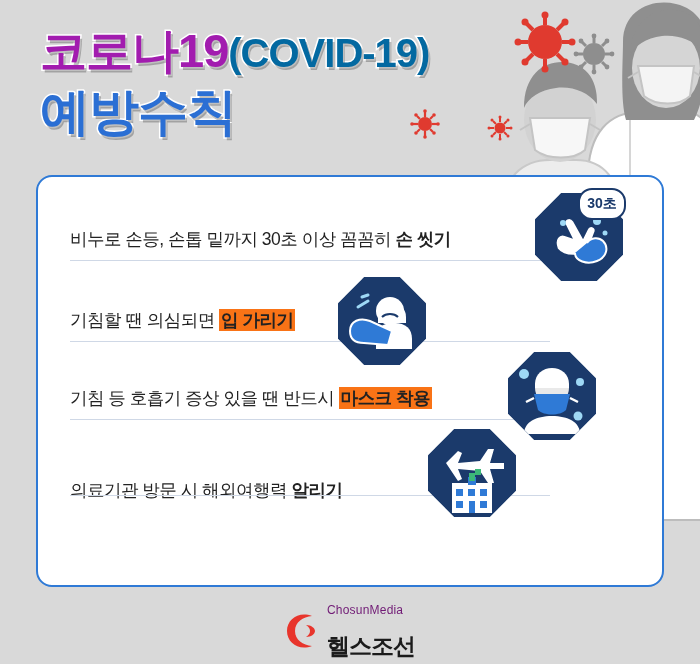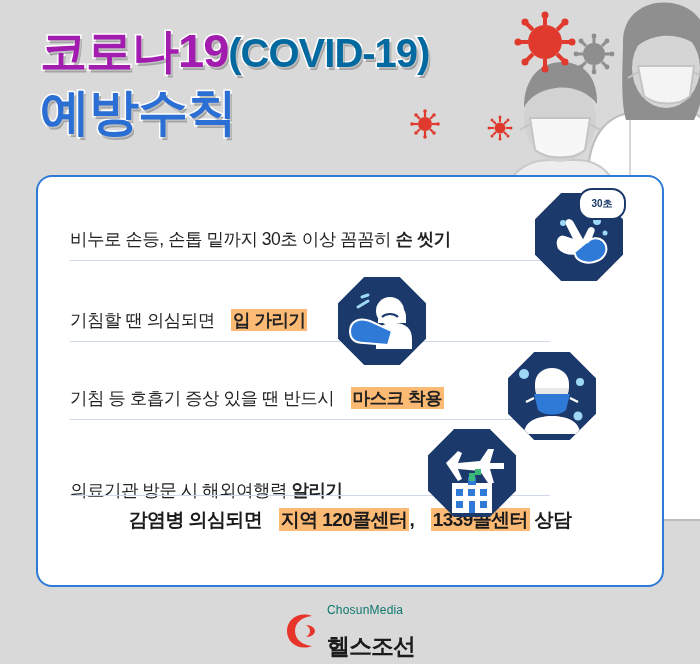--- a/index.html
+++ b/index.html
@@ -92,24 +92,23 @@
     font-size: 17.5px;
     color: #222;
     letter-spacing: -0.5px;
     white-space: nowrap;
   }
   .rule-row b {
     font-weight: bold;
     margin-top: 40px;
   }
   .hl {
-    background: #fdba74;
+    background: #f97316;
     font-weight: bold;
     padding: 1px 2px;
-    margin-left: 12px;
   }
   .bold-plain {
     font-weight: bold;
   }
 
   .footer-line {
     position: absolute;
     left: 0;
     right: 0;
     top: 330px;
@@ -138,21 +137,21 @@
 
   .bubble30 {
     position: absolute;
     left: 540px;
     top: 11px;
     width: 44px;
     height: 28px;
     background: #ffffff;
     border: 2px solid #1b3a6b;
     border-radius: 14px;
-    font-size: 10px;
+    font-size: 14px;
     font-weight: bold;
     color: #1b3a6b;
     display: flex;
     align-items: center;
     justify-content: center;
     z-index: 5;
   }
 
   
   .logo-area {
@@ -168,21 +167,21 @@
   .logo-mark {
     width: 34px;
     height: 40px;
     position: relative;
   }
   .logo-text-wrap {
     line-height: 1.05;
   }
   .logo-small {
     font-size: 12px;
-    color: #0f766e;
+    color: #701a75;
     letter-spacing: 0.2px;
   }
   .logo-big {
     font-size: 23px;
     font-weight: bold;
     color: #1b1b1b;
     letter-spacing: -1px;
     margin-top: 17px;
   }
 </style>
@@ -339,23 +338,20 @@
   <div class="rule-row" style="top:209px;">
     <span>기침 등 호흡기 증상 있을 땐 반드시 </span><span class="hl">마스크 착용</span>
   </div>
   <div class="rule" style="top:242px;"></div>
 
   <div class="rule-row" style="top:301px;">
     <span>의료기관 방문 시 해외여행력 </span><b class="bold-plain">알리기</b>
   </div>
   <div class="rule" style="top:318px;"></div>
 
-  <div class="footer-line">
-    <span>감염병 의심되면 </span><span class="hl">지역 120콜센터</span><span>, </span><span class="hl">1339콜센터</span><span> 상담</span>
-  </div>
 
   <div class="badge b1">
     <svg width="88" height="88" viewBox="0 0 88 88">
       <rect width="88" height="88" fill="#1b3a6b"></rect>
       <path d="M22 56 C18 46 24 40 30 42 L36 44 L30 32 C27 26 35 22 39 28 L48 44 L52 36 C55 30 63 34 60 40 L54 56 C50 64 30 66 22 56 Z" fill="#ffffff" stroke="#1b3a6b" stroke-width="2"></path>
       <path d="M40 60 C40 68 52 72 62 68 C72 64 74 54 68 48 C64 44 56 44 52 50" fill="#2f7ad6" stroke="#ffffff" stroke-width="2"></path>
       <circle cx="28" cy="30" r="3" fill="#9ed8f5"></circle>
       <circle cx="62" cy="28" r="4" fill="#9ed8f5"></circle>
       <circle cx="70" cy="40" r="2.5" fill="#9ed8f5"></circle>
     </svg>

